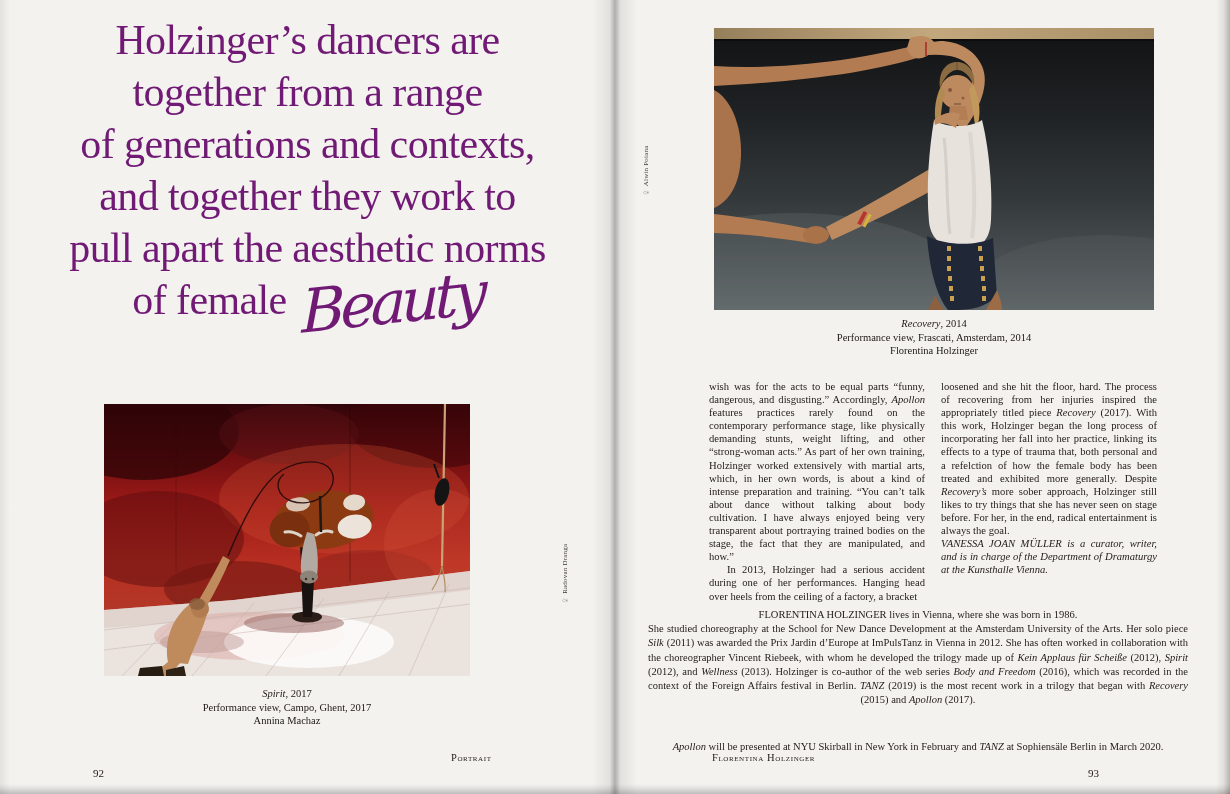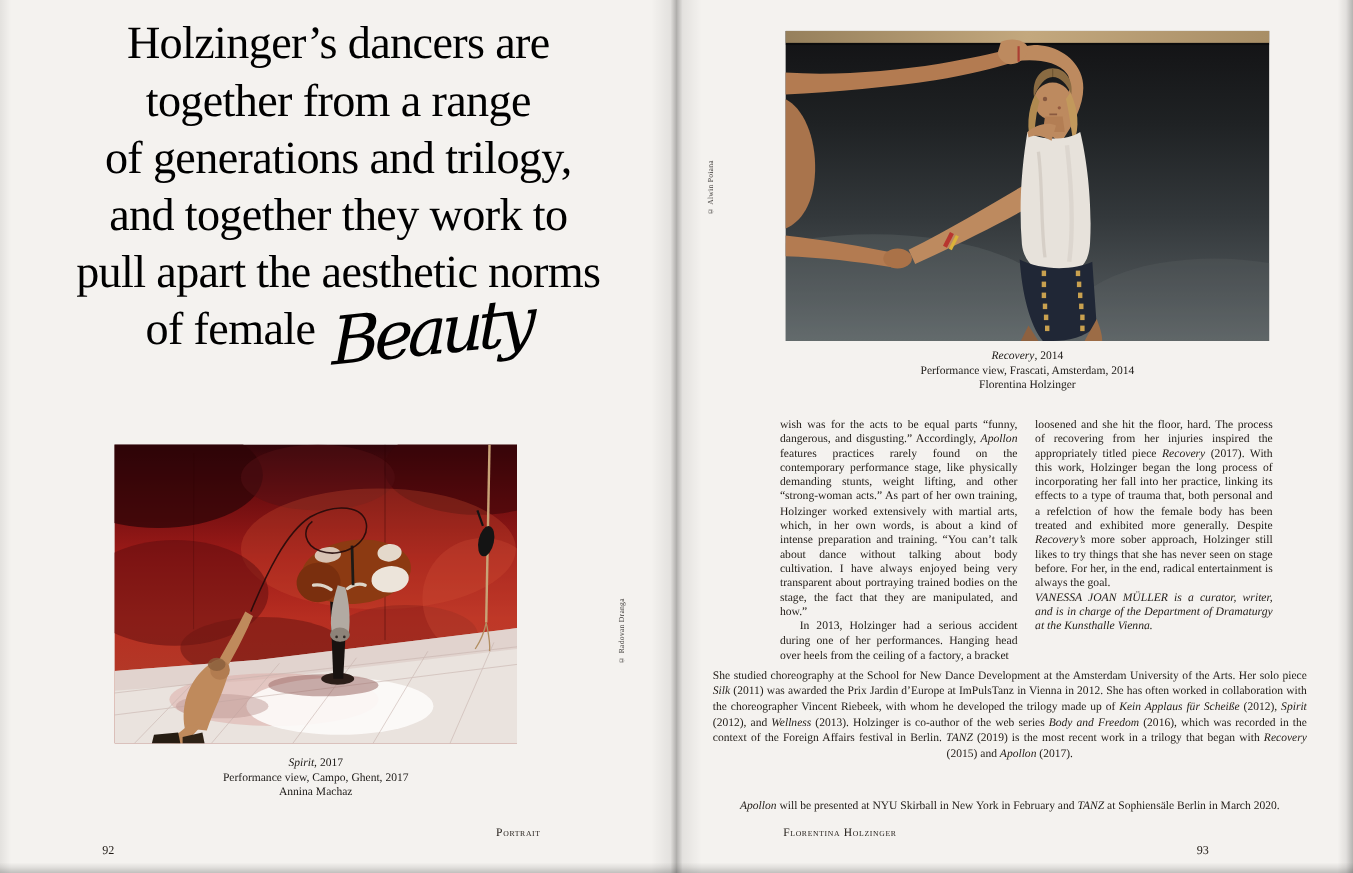--- a/index.html
+++ b/index.html
@@ -14,21 +14,21 @@
     background:linear-gradient(90deg,rgba(0,0,0,0) 0%,rgba(0,0,0,0.07) 38%,rgba(0,0,0,0.28) 50%,rgba(0,0,0,0.07) 62%,rgba(0,0,0,0) 100%);}
   .edge-right{position:absolute;right:0;top:0;width:14px;height:100%;pointer-events:none;
     background:linear-gradient(90deg,rgba(0,0,0,0) 0%,rgba(0,0,0,0.08) 55%,rgba(0,0,0,0.26) 100%);}
   .edge-left{position:absolute;left:0;top:0;width:10px;height:100%;pointer-events:none;
     background:linear-gradient(270deg,rgba(0,0,0,0) 0%,rgba(0,0,0,0.07) 100%);}
   .edge-bottom{position:absolute;left:0;bottom:0;width:100%;height:10px;pointer-events:none;
     background:linear-gradient(180deg,rgba(0,0,0,0) 0%,rgba(0,0,0,0.08) 45%,rgba(0,0,0,0.22) 100%);}
 
   
   .headline{position:absolute;left:0;top:14px;width:615px;text-align:center;
-    font-size:42px;line-height:52px;letter-spacing:-0.6px;color:#000000;}
+    font-size:42px;line-height:52px;letter-spacing:-0.6px;color:#701a75;}
   .hl-line{white-space:nowrap;}
   .script-word{display:inline-block;font-family:"DejaVu Serif", serif;font-style:italic;
     font-size:60px;letter-spacing:-5px;transform:rotate(-6deg) skewX(-6deg);
     margin-left:14px;vertical-align:-9px;}
 
   
   .photo{position:absolute;display:block;}
   .photo-appolon{left:104px;top:404px;width:366px;height:272px;}
   .photo-recovery{left:714px;top:28px;width:440px;height:282px;}
 
@@ -70,21 +70,21 @@
   .runhead-right{left:712px;}
 </style>
 </head>
 <body>
 
 <div class="spread">
 
   <div class="headline">
     <div class="hl-line">Holzinger’s dancers are</div>
     <div class="hl-line">together from a range</div>
-    <div class="hl-line">of generations and trilogy,</div>
+    <div class="hl-line">of generations and contexts,</div>
     <div class="hl-line">and together they work to</div>
     <div class="hl-line">pull apart the aesthetic norms</div>
     <div class="hl-line"><span>of female</span><span class="script-word">Beauty</span></div>
   </div>
 
   <svg class="photo photo-appolon" viewBox="0 0 366 272" role="img">
     <defs>
       <linearGradient id="redbg" x1="0" y1="0" x2="0" y2="1">
         <stop offset="0" stop-color="#30050a"></stop>
           <stop offset="0.18" stop-color="#6f0e10"></stop>
@@ -245,20 +245,21 @@
     <p><span>wish was for the acts to be equal parts “funny, dangerous, and disgusting.” Accordingly, </span><span class="ital">Apollon</span><span> features practices rarely found on the contemporary performance stage, like physically demanding stunts, weight lifting, and other “strong-woman acts.” As part of her own training, Holzinger worked extensively with martial arts, which, in her own words, is about a kind of intense preparation and training. “You can’t talk about dance without talking about body cultivation. I have always enjoyed being very transparent about portraying trained bodies on the stage, the fact that they are manipulated, and how.”</span></p>
     <p class="indent-para"><span>In 2013, Holzinger had a serious accident during one of her performances. Hanging head over heels from the ceiling of a factory, a bracket</span></p>
   </div>
 
   <div class="textcol col2">
     <p><span>loosened and she hit the floor, hard. The process of recovering from her injuries inspired the appropriately titled piece </span><span class="ital">Recovery</span><span> (2017). With this work, Holzinger began the long process of incorporating her fall into her practice, linking its effects to a type of trauma that, both personal and a refelction of how the female body has been treated and exhibited more generally. Despite </span><span class="ital">Recovery’s</span><span> more sober approach, Holzinger still likes to try things that she has never seen on stage before. For her, in the end, radical entertainment is always the goal.</span></p>
     <p class="contributor-note"><span class="ital">VANESSA JOAN MÜLLER</span><span class="ital"> is a curator, writer, and is in charge of the Department of Dramaturgy at the Kunsthalle Vienna.</span></p>
   </div>
 
   <div class="bio-block">
+    <div class="bio-line1"><span>FLORENTINA HOLZINGER</span><span> lives in Vienna, where she was born in 1986.</span></div>
     <p class="bio-para"><span>She studied choreography at the School for New Dance Development at the Amsterdam University of the Arts. Her solo piece </span><span class="ital">Silk</span><span> (2011) was awarded the Prix Jardin d’Europe at ImPulsTanz in Vienna in 2012. She has often worked in collaboration with the choreographer Vincent Riebeek, with whom he developed the trilogy made up of </span><span class="ital">Kein Applaus für Scheiße</span><span> (2012), </span><span class="ital">Spirit</span><span> (2012), and </span><span class="ital">Wellness</span><span> (2013). Holzinger is co-author of the web series </span><span class="ital">Body and Freedom</span><span> (2016), which was recorded in the context of the Foreign Affairs festival in Berlin. </span><span class="ital">TANZ</span><span> (2019) is the most recent work in a trilogy that began with </span><span class="ital">Recovery</span><span> (2015) and </span><span class="ital">Apollon</span><span> (2017).</span></p>
     <p class="bio-closing"><span class="ital">Apollon</span><span> will be presented at NYU Skirball in New York in February and </span><span class="ital">TANZ</span><span> at Sophiensäle Berlin in March 2020.</span></p>
   </div>
 
   <div class="runhead runhead-right">Florentina Holzinger</div>
   <div class="folio folio-right">93</div>
 
   <div class="gutter"></div>
   <div class="edge-left"></div>
   <div class="edge-right"></div>

